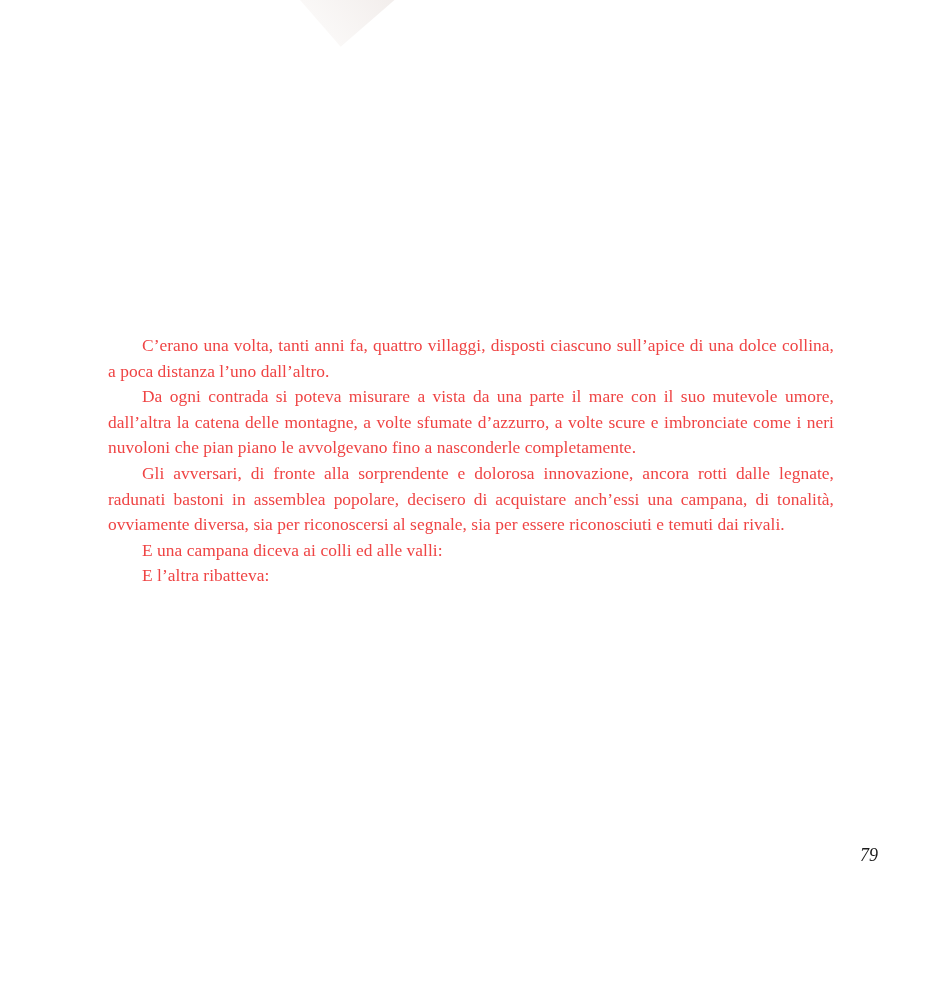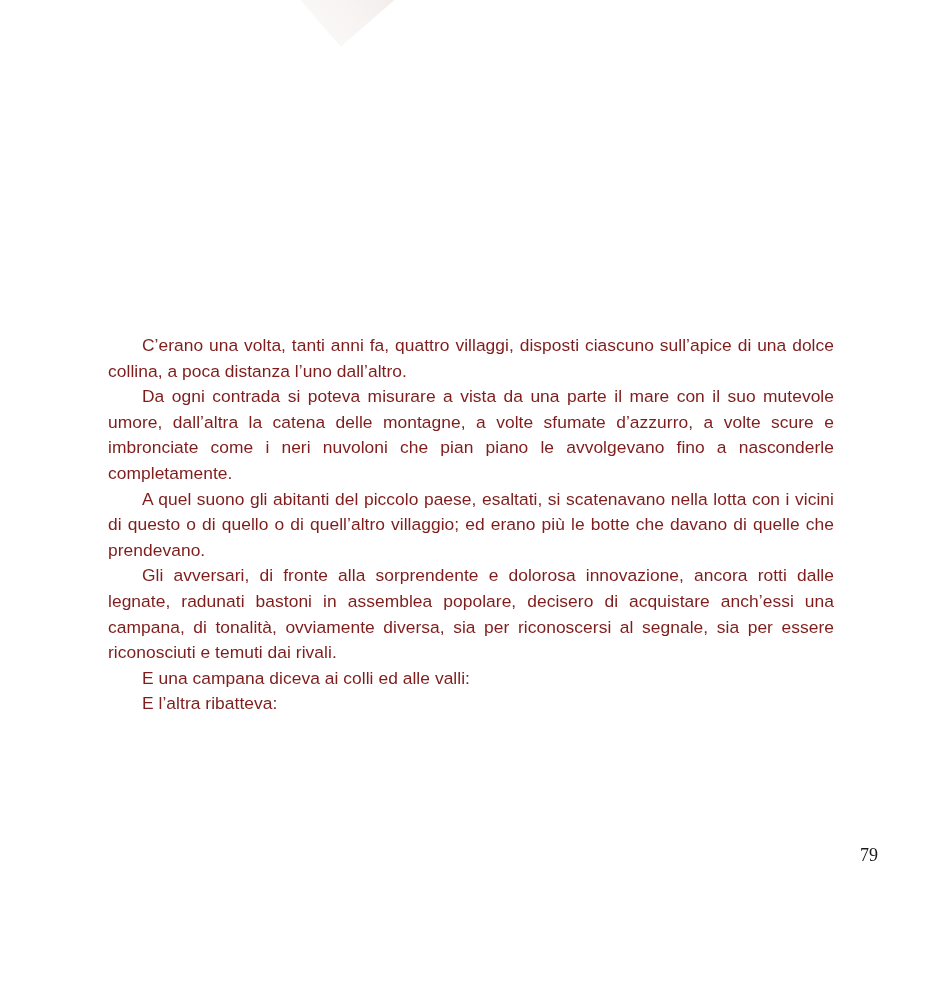--- a/index.html
+++ b/index.html
@@ -69,56 +69,57 @@
     position: absolute;
     left: 108px;
     top: 333px;
     width: 726px;
   }
   .para {
     margin: 0;
     font-size: 17.4px;
     line-height: 25.6px;
     text-align: justify;
-    color: #7f1d1d;
+    color: #ef4444;
     letter-spacing: 0.05px;
     -webkit-hyphens: none;
     hyphens: none;
+    font-family: Liberation Serif, serif;
   }
   .para.indent {
     text-indent: 34px;
   }
 
   
   .folio {
     position: absolute;
     right: 64px;
     top: 845px;
     font-size: 18px;
+    font-style: italic;
     color: #1a1a1a;
     font-family: "Liberation Serif", serif;
   }
 </style>
 </head>
 <body>
 
 <div class="page">
 
   <div class="banner-area">
     <div class="banner-stripe"></div>
     <div class="banner-text">
       
       
     </div>
   </div>
 
   <div class="text-column">
     <p class="para indent">C’erano una volta, tanti anni fa, quattro villaggi, disposti ciascuno sull’apice di una dolce collina, a poca distanza l’uno dall’altro.</p>
     <p class="para indent">Da ogni contrada si poteva misurare a vista da una parte il mare con il suo mutevole umore, dall’altra la catena delle montagne, a volte sfumate d’azzurro, a volte scure e imbronciate come i neri nuvoloni che pian piano le avvolgevano fino a nasconderle completamente.</p>
-    <p class="para indent">A quel suono gli abitanti del piccolo paese, esaltati, si scatenavano nella lotta con i vicini di questo o di quello o di quell’altro villaggio; ed erano più le botte che davano di quelle che prendevano.</p>
     <p class="para indent">Gli avversari, di fronte alla sorprendente e dolorosa innovazione, ancora rotti dalle legnate, radunati bastoni in assemblea popolare, decisero di acquistare anch’essi una campana, di tonalità, ovviamente diversa, sia per riconoscersi al segnale, sia per essere riconosciuti e temuti dai rivali.</p>
     <p class="para indent">E una campana diceva ai colli ed alle valli:</p>
     <p class="para indent">E l’altra ribatteva:</p>
   </div>
 
   <div class="folio">79</div>
 
 </div>
 
 </body></html>

